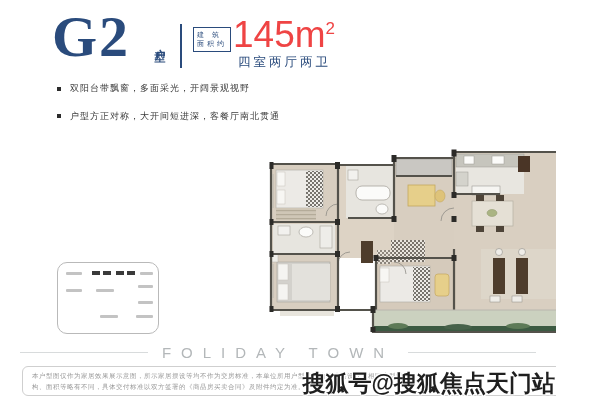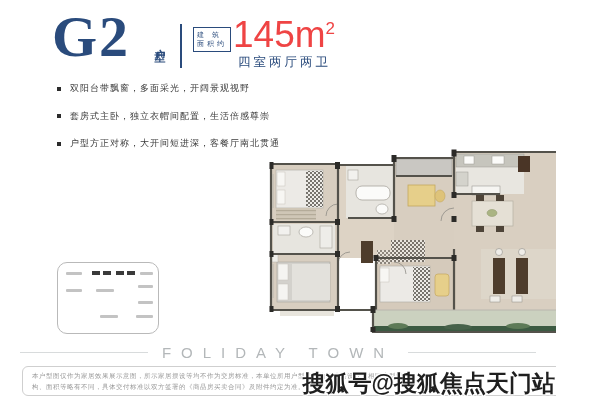--- a/index.html
+++ b/index.html
@@ -61,24 +61,20 @@
     <div>建 筑</div>
     <div>面积约</div>
   </div>
   <div class="area-value"><span>145m</span><sup>2</sup></div>
   <div class="layout-desc">四室两厅两卫</div>
 
   <ul class="features">
     <li>
         <span class="bullet-sq"></span>
         <span>双阳台带飘窗，多面采光，开阔景观视野</span>
-      </li>
-    <li>
-        <span class="bullet-sq"></span>
-        <span>套房式主卧，独立衣帽间配置，生活倍感尊崇</span>
       </li>
     <li>
         <span class="bullet-sq"></span>
         <span>户型方正对称，大开间短进深，客餐厅南北贯通</span>
       </li>
   </ul>
 
   <div class="key-plan">
     <span class="kp-block" style="left:34px;top:8px;"></span>
     <span class="kp-block" style="left:45px;top:8px;"></span>

